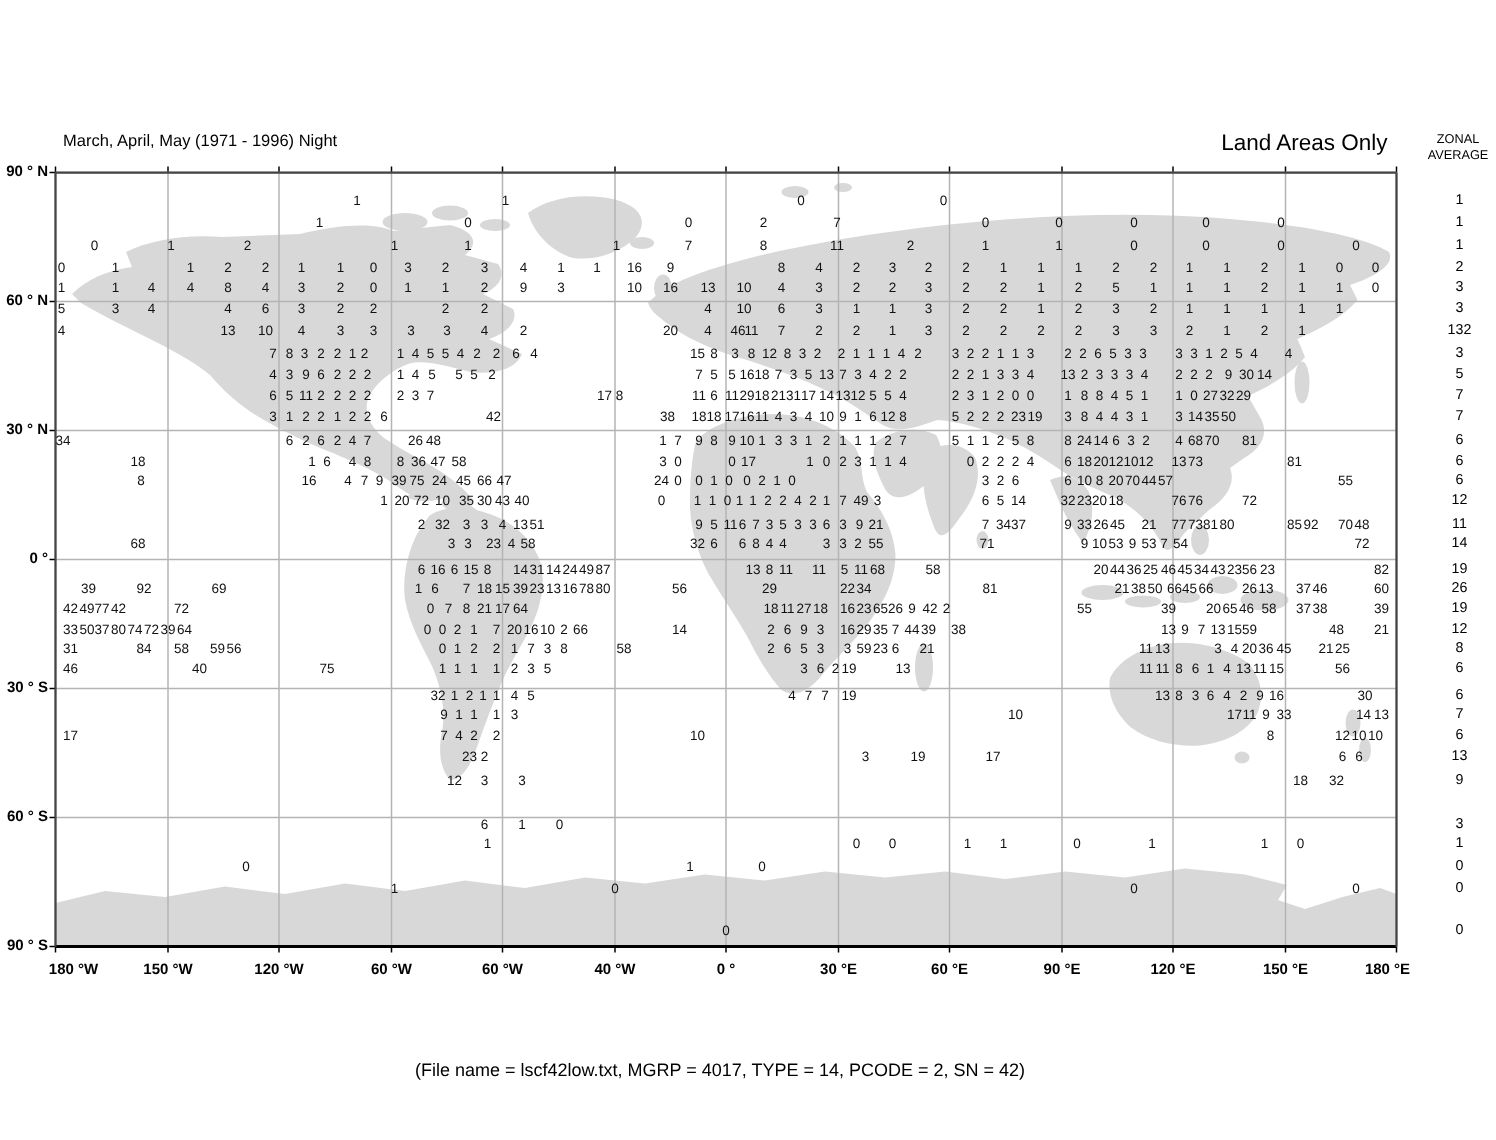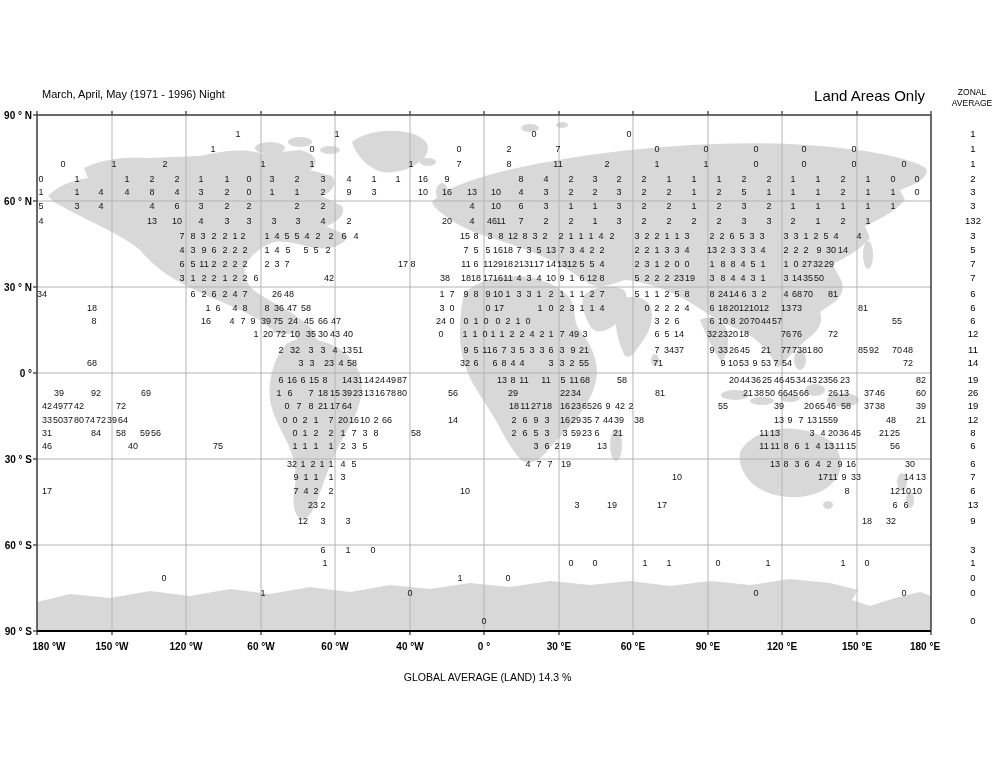--- a/index.html
+++ b/index.html
@@ -981,14 +981,14 @@
       <span class="lonlab" style="left: 410px;">40 °W</span>
       <span class="lonlab" style="left: 484px;">0 °</span>
       <span class="lonlab" style="left: 559px;">30 °E</span>
       <span class="lonlab" style="left: 633px;">60 °E</span>
       <span class="lonlab" style="left: 708px;">90 °E</span>
       <span class="lonlab" style="left: 782px;">120 °E</span>
       <span class="lonlab" style="left: 857px;">150 °E</span>
       <span class="lonlab" style="left: 925px;">180 °E</span>
     </div>
 
-  <div class="ga">GLOBAL AVERAGE (LAND)   14.3 %</div>
+  <div class="fi">(File name = lscf42low.txt, MGRP = 4017, TYPE = 14, PCODE = 2, SN = 42)</div>
 </div>
 
 </body></html>

